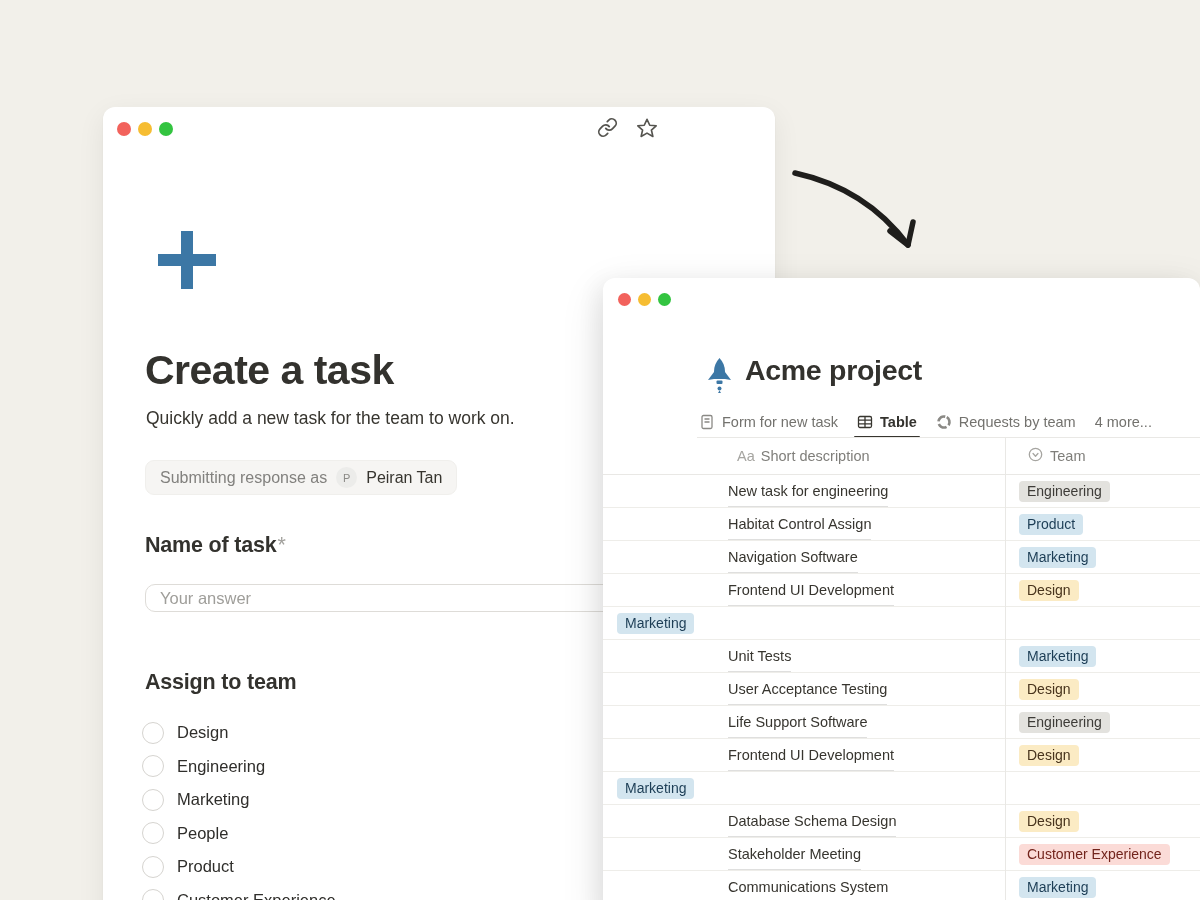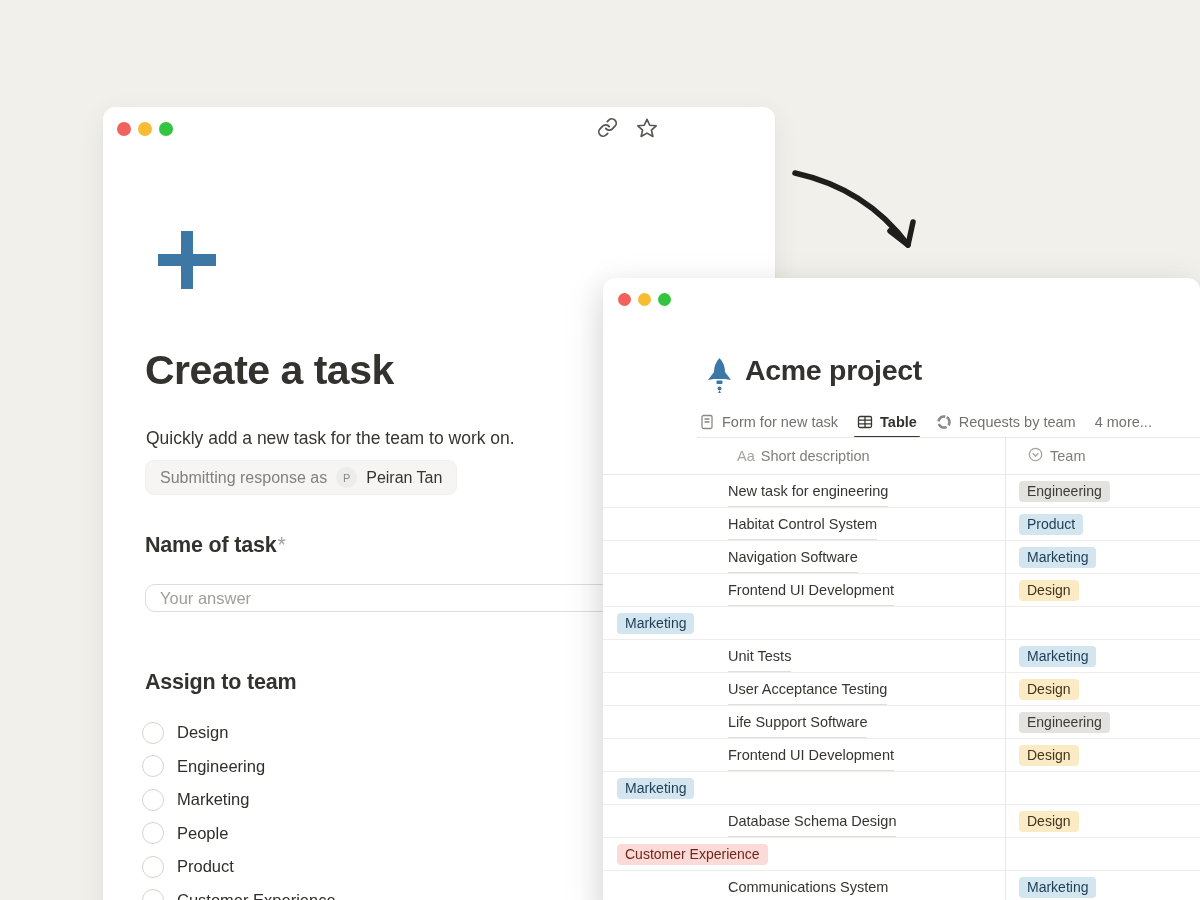--- a/index.html
+++ b/index.html
@@ -28,21 +28,21 @@
   #table-window .traffic { left:615px; top:293px; }
   .traffic span { width:14px; height:14px; border-radius:50%; display:block; }
   #table-window .traffic span { width:13px; height:13px; }
 
   .win-icons { position:absolute; left:597px; top:117px; display:flex; gap:18px; z-index:1; }
   .win-icons svg { display:block; }
 
   
   #plus-icon { position:absolute; left:158px; top:230px; }
   #form-title { position:absolute; left:145px; top:347px; font-size:41px; font-weight:700; letter-spacing:-.5px; color:#33322e; }
-  #form-subtitle { position:absolute; left:146px; top:428px; font-size:17.5px; color:#37352f; }
+  #form-subtitle { position:absolute; left:146px; top:408px; font-size:17.5px; color:#37352f; }
   #submit-pill {
     position:absolute; left:145px; top:460px; height:35px;
     display:flex; align-items:center; gap:9px;
     background:#f6f5f3; border:1px solid #f0efec; border-radius:9px;
     padding:0 14px; font-size:16px;text-align:right;
   }
   #submit-pill .pill-label { color:#82817e; }
   #submit-pill .avatar {
     width:21px; height:21px; border-radius:50%; background:#ececea;
     display:flex; align-items:center; justify-content:center;
@@ -252,21 +252,21 @@
           </span>
           <span class="hlabel">Team</span>
         </div>
       </div>
       <div id="rows">
           <div class="trow">
             <div class="tcell-1"><span>New task for engineering</span></div>
             <div class="tcell-2"><span class="tag" style="background: rgb(227, 226, 222); color: rgb(61, 59, 55);">Engineering</span></div>
           </div>
           <div class="trow">
-            <div class="tcell-1"><span>Habitat Control System</span></div>
+            <div class="tcell-1"><span>Habitat Control Assign</span></div>
             <div class="tcell-2"><span class="tag" style="background: rgb(211, 229, 239); color: rgb(28, 61, 85);">Product</span></div>
           </div>
           <div class="trow">
             <div class="tcell-1"><span>Navigation Software</span></div>
             <div class="tcell-2"><span class="tag" style="background: rgb(211, 229, 239); color: rgb(28, 61, 85);">Marketing</span></div>
           </div>
           <div class="trow">
             <div class="tcell-1"><span>Frontend UI Development</span></div>
             <div class="tcell-2"><span class="tag" style="background: rgb(251, 235, 196); color: rgb(71, 51, 28);">Design</span></div>
           </div>
@@ -290,20 +290,21 @@
             <div class="tcell-2"><span class="tag" style="background: rgb(251, 235, 196); color: rgb(71, 51, 28);">Design</span></div>
           </div>
           <div class="trow">
             <div class="tcell-2"><span class="tag" style="background: rgb(211, 229, 239); color: rgb(28, 61, 85);">Marketing</span></div>
           </div>
           <div class="trow">
             <div class="tcell-1"><span>Database Schema Design</span></div>
             <div class="tcell-2"><span class="tag" style="background: rgb(251, 235, 196); color: rgb(71, 51, 28);">Design</span></div>
           </div>
           <div class="trow">
+            <div class="tcell-1"><span>Stakeholder Meeting</span></div>
             <div class="tcell-2"><span class="tag" style="background: rgb(251, 219, 215); color: rgb(114, 36, 28);">Customer Experience</span></div>
           </div>
           <div class="trow">
             <div class="tcell-1"><span>Communications System</span></div>
             <div class="tcell-2"><span class="tag" style="background: rgb(211, 229, 239); color: rgb(28, 61, 85);">Marketing</span></div>
           </div>
         </div>
     </div>
     <div id="col-divider"></div>
   </div>

